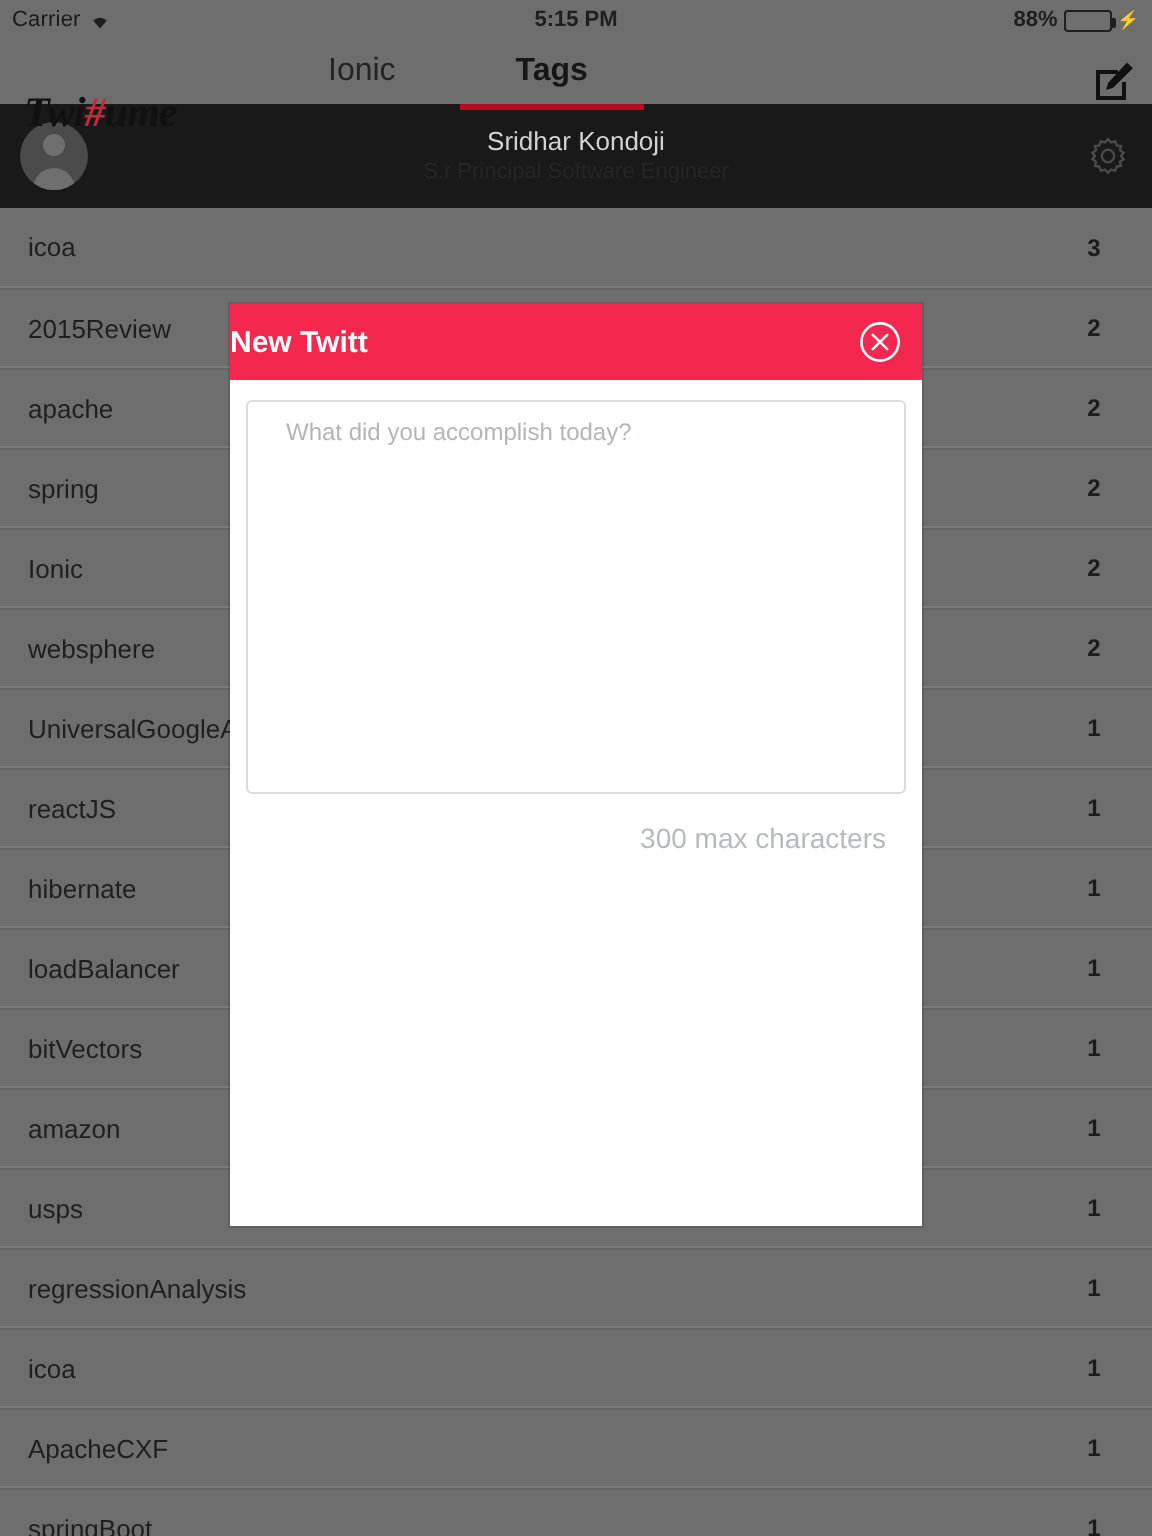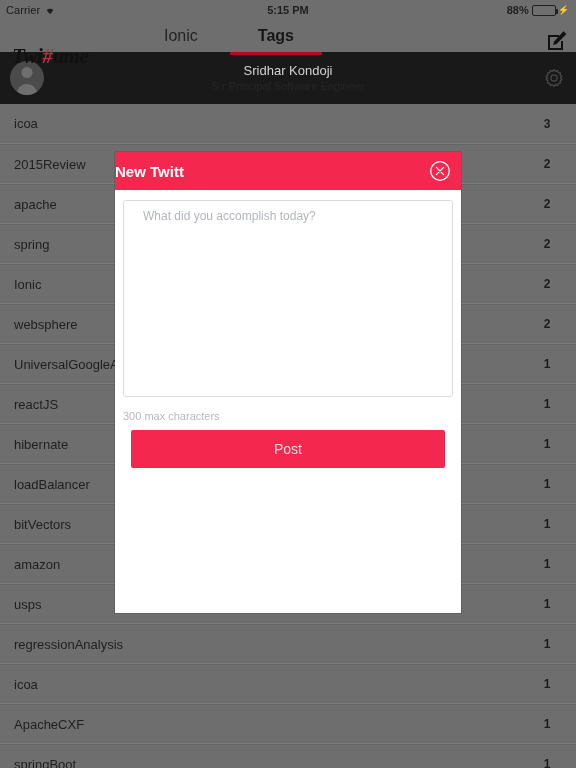--- a/index.html
+++ b/index.html
@@ -170,23 +170,23 @@
     width:100%; height:197px;
     border:1px solid #dadde0; border-radius:3px;
     background:#fff;
     padding:8px 19px;
     font-family:"Liberation Sans", sans-serif;
     font-size:12px; color:#2b2b2b;
     resize:none; outline:none;
   }
   .twitt-area::placeholder { color:#b2b6bb; }
   .charcount {
-    text-align:left;
+    text-align:right;
     padding:9px 10px 0 0;
-    font-size:11px; color:#b6babe;
+    font-size:14px; color:#b6babe;
   }
   .post-btn {
     margin:8px 8px 0 8px;
     height:38px;
     background:#f4274e;
     border:none; border-radius:2px;
     color:#ffd6dd; font-size:14px;
     font-family:"Liberation Sans", sans-serif;
     display:flex; align-items:center; justify-content:center;
   }
@@ -332,20 +332,17 @@
       <div class="close-btn">
         <svg width="22" height="22" viewBox="0 0 22 22">
           <circle cx="11" cy="11" r="9.3" fill="none" stroke="#ffffff" stroke-width="1.3"></circle>
           <path d="M7.4 7.4 L14.6 14.6 M14.6 7.4 L7.4 14.6" stroke="#ffffff" stroke-width="1.3" stroke-linecap="round"></path>
         </svg>
       </div>
     </div>
     <div class="modal-body">
       <textarea class="twitt-area" placeholder="What did you accomplish today?" style=""></textarea>
       <div class="charcount">300 max characters</div>
-      <div class="post-btn">
-        <span>Post</span>
-      </div>
     </div>
     <div class="modal-filler"></div>
   </div>
 
 </div>
 
 </body></html>

